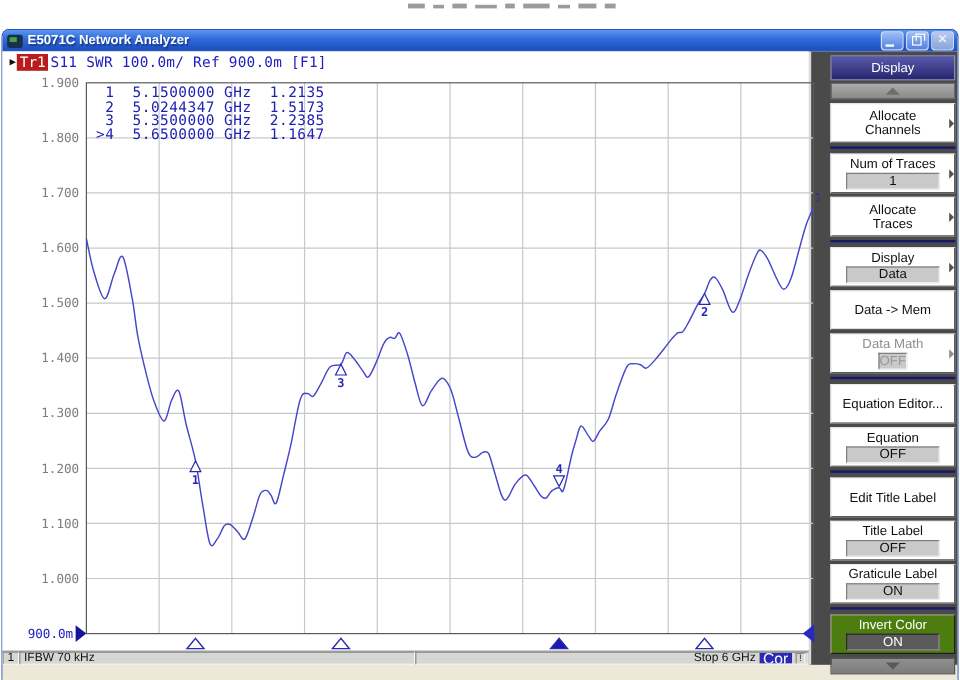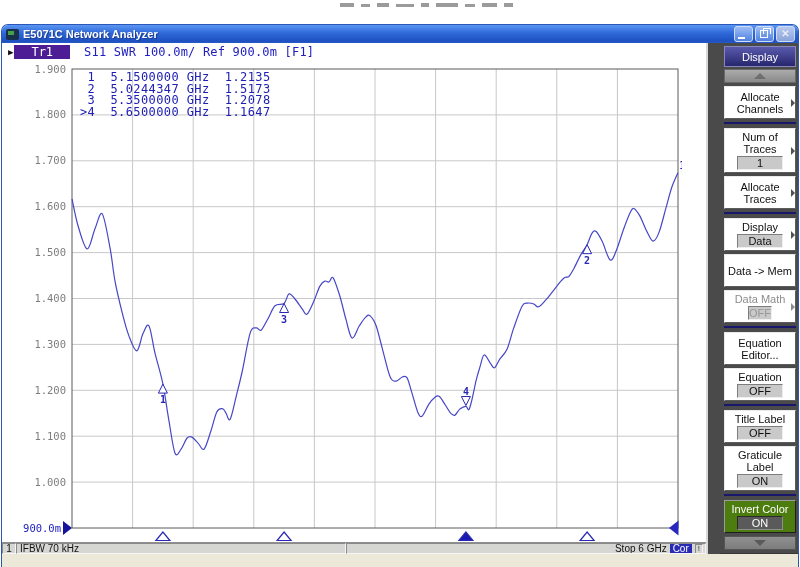--- a/index.html
+++ b/index.html
@@ -43,45 +43,45 @@
   .menu-item { white-space:nowrap; cursor:default; }
 
   .winbody { display:flex; height:511px; }
 
   
   .leftcol { flex:1; display:flex; flex-direction:column; background:#fff; min-width:0; }
   .graph-panel { position:relative; height:500px; background:#fff; }
   .trace-header { position:absolute; left:6px; top:2px; display:flex; align-items:center; z-index:2;
     font-family:"DejaVu Sans Mono", monospace; font-size:12px; white-space:pre; }
   .trace-pointer { color:#111; font-size:9px; margin-right:1px; }
-  .trace-badge { background:#4c1d95; color:#fff; padding:0 17px; }
-  .trace-text { color:#2020c0; margin-left:14px; letter-spacing:0.2px; }
+  .trace-badge { background:#b91c1c; color:#fff; padding:0 2px; }
+  .trace-text { color:#2020c0; margin-left:2px; letter-spacing:0.2px; }
 
   .marker-table { position:absolute; left:78px; top:29px; z-index:2;
     font-family:"DejaVu Sans Mono", monospace; font-size:12px; line-height:11.5px;
     color:#2020b4; letter-spacing:0.4px; }
   .mt-row { white-space:pre; }
 
   .plot-svg { position:absolute; left:0; top:0; z-index:1; }
 
   
   .statusbar { height:11px; background:#d6d6d2; border-top:1px solid #8f8f8f;
     display:flex; align-items:stretch; font-size:10px; color:#111; }
   .seg { box-sizing:border-box; border:1px solid; border-color:#8a8a8a #f6f6f6 #f6f6f6 #8a8a8a;
     display:flex; align-items:center; padding:0 3px; white-space:nowrap; overflow:hidden; }
   .seg.ch { width:14px; justify-content:center; }
   .seg.start { width:292px; }
   .seg.ifbw { width:330px; }
   .seg.right { flex:1; justify-content:flex-end; gap:3px; padding-right:2px; }
-  .cor-badge { background:#2a2ab4; color:#fff; font-size:10px; line-height:9px; padding:0 3px; }
+  .cor-badge { background:#2a2ab4; color:#fff; font-size:13px; line-height:9px; padding:0 3px; }
   .alert-cell { box-sizing:border-box; border:1px solid; border-color:#8a8a8a #f6f6f6 #f6f6f6 #8a8a8a;
     font-size:8px; line-height:8px; padding:0 2px; color:#333; }
 
   
-  .sidebar { width:92px; flex:none; background:#4a4a4a; border-left:2px solid #d8d8d8;
+  .sidebar { width:124px; flex:none; background:#4a4a4a; border-left:2px solid #d8d8d8;
     box-sizing:border-box; display:flex; flex-direction:column; padding:3px 2px 0 16px; }
   .sb-header { height:19px; flex:none; background:linear-gradient(180deg,#5a5aad,#26266e);
     border:1px solid #8888b8; color:#fff; font-size:11px;
     display:flex; align-items:center; justify-content:center; margin-bottom:2px; }
   .sb-scroll { height:12px; flex:none; background:linear-gradient(180deg,#ababab,#8a8a8a);
     border:1px solid #686868; display:flex; align-items:center; justify-content:center; margin-bottom:3px; }
   .tri-up { width:0; height:0; border-left:6px solid transparent; border-right:6px solid transparent; border-bottom:6px solid #6e6e6e; }
   .tri-down { width:0; height:0; border-left:6px solid transparent; border-right:6px solid transparent; border-top:6px solid #5a5a5a; }
   .sb-btn { position:relative; flex:none; min-height:27px; margin-bottom:3px; padding:2px 3px;
     background:#ffffff; border:1px solid; border-color:#eaeaea #5c5c5c #5c5c5c #eaeaea;
@@ -137,21 +137,21 @@
 
       <div class="graph-panel">
         <div class="trace-header">
           <span class="trace-pointer">▶</span>
           <span class="trace-badge">Tr1</span>
           <span class="trace-text">S11 SWR 100.0m/ Ref 900.0m [F1]</span>
         </div>
         <div class="marker-table">
             <div class="mt-row"> 1  5.1500000 GHz  1.2135</div>
             <div class="mt-row"> 2  5.0244347 GHz  1.5173</div>
-            <div class="mt-row"> 3  5.3500000 GHz  1.2078</div>
+            <div class="mt-row"> 3  5.3500000 GHz  2.2385</div>
             <div class="mt-row">&gt;4  5.6500000 GHz  1.1647</div>
           </div>
         <svg class="plot-svg" width="680" height="500" viewBox="0 0 680 500">
             <g stroke="#c8c8c8" stroke-width="1">
               <line x1="130.6" y1="26" x2="130.6" y2="485"></line>
               <line x1="70" y1="71.9" x2="676" y2="71.9"></line>
               <line x1="191.2" y1="26" x2="191.2" y2="485"></line>
               <line x1="70" y1="117.8" x2="676" y2="117.8"></line>
               <line x1="251.8" y1="26" x2="251.8" y2="485"></line>
               <line x1="70" y1="163.7" x2="676" y2="163.7"></line>
@@ -259,20 +259,23 @@
           <div class="sb-sep"></div>
           <div class="sb-btn">
             <div class="sb-label">Equation Editor...</div>
           </div>
           <div class="sb-btn">
             <div class="sb-label">Equation</div>
             <div class="sb-value">OFF</div>
           </div>
           <div class="sb-sep"></div>
           <div class="sb-btn">
+            <div class="sb-label">Edit Title Label</div>
+          </div>
+          <div class="sb-btn">
             <div class="sb-label">Title Label</div>
             <div class="sb-value">OFF</div>
           </div>
           <div class="sb-btn">
             <div class="sb-label">Graticule Label</div>
             <div class="sb-value">ON</div>
           </div>
           <div class="sb-sep"></div>
           <div class="sb-btn selected">
             <div class="sb-label">Invert Color</div>

